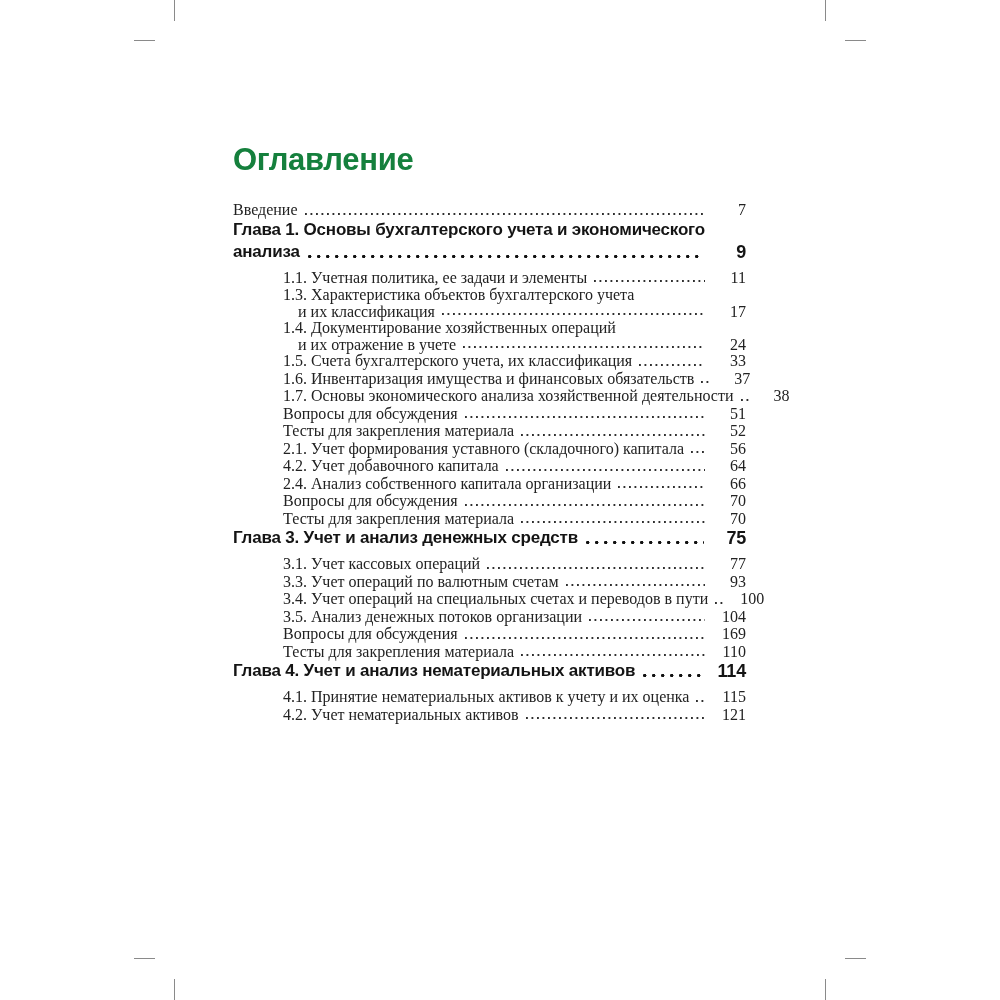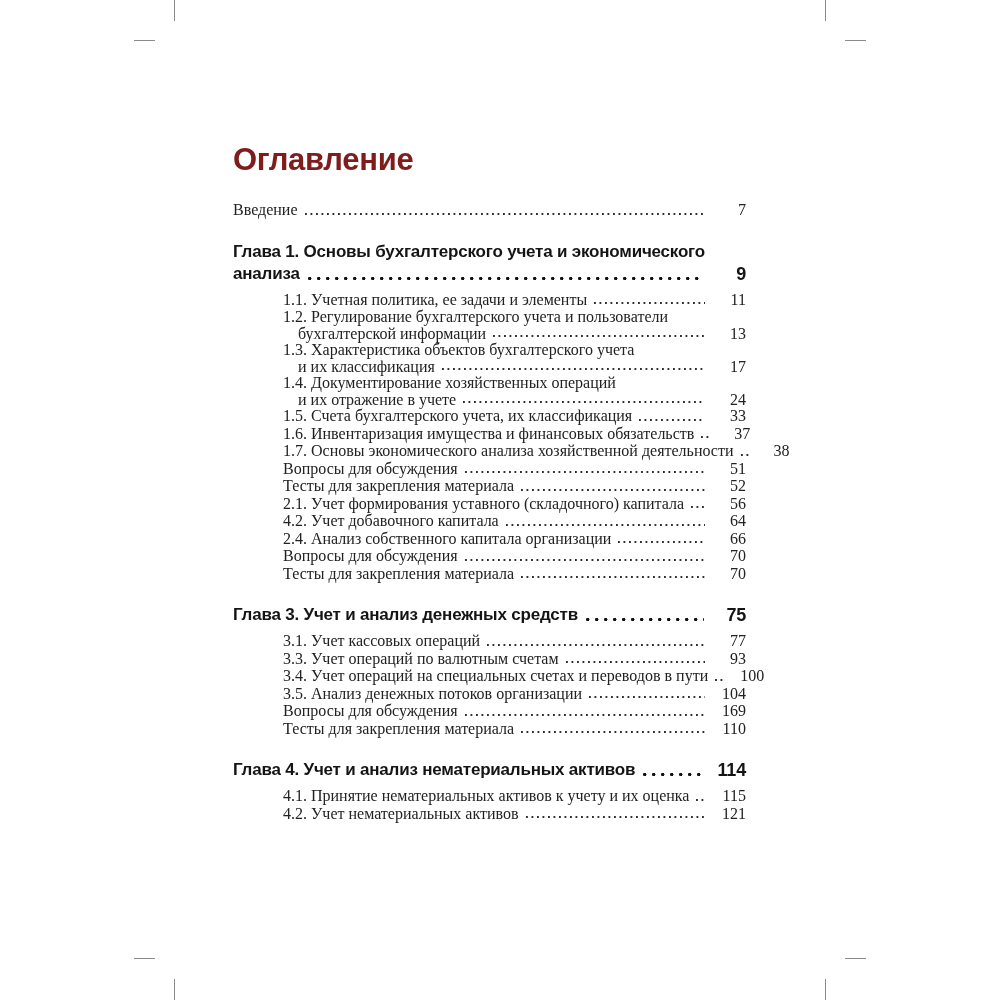--- a/index.html
+++ b/index.html
@@ -15,24 +15,24 @@
   .m-trv{left:825px;top:0;width:1px;height:21px}
   .m-trh{left:845px;top:40px;width:21px;height:1px}
   .m-blh{left:134px;top:958px;width:21px;height:1px}
   .m-blv{left:174px;top:979px;width:1px;height:21px}
   .m-brh{left:845px;top:958px;width:21px;height:1px}
   .m-brv{left:825px;top:979px;width:1px;height:21px}
 
   .content{position:absolute;left:233px;top:143px;width:513px}
   .title{
     font-family:"Liberation Sans", sans-serif;font-weight:bold;
-    font-size:31px;line-height:34px;color:#7f1d1d;
+    font-size:31px;line-height:34px;color:#15803d;
     letter-spacing:-0.3px;margin:0 0 24px 0;
   }
-  .entry.chapter{margin-top:22px;margin-bottom:6px}
+  .entry.chapter{margin-top:0;margin-bottom:6px}
   .row{display:flex;align-items:flex-start;font-size:16px;line-height:17.5px}
   .row.cont{line-height:15.5px}
   .entry.chapter .row{
     font-family:"Liberation Sans", sans-serif;font-weight:bold;
     font-size:17px;line-height:22px;color:#141414;letter-spacing:-0.2px;
   }
   .entry.item .row{padding-left:50px}
   .entry.item .row.cont{padding-left:65px}
   .entry.chapter .row.cont{padding-left:0}
   .text{white-space:nowrap}
@@ -84,30 +84,20 @@
       </div>
       <div class="entry item">
         <div class="row">
           <span class="text">1.1. Учетная политика, ее задачи и элементы</span>
           <span class="leader"></span>
           <span class="page">11</span>
         </div>
       </div>
       <div class="entry item">
         <div class="row">
-          <span class="text">1.2. Регулирование бухгалтерского учета и пользователи</span>
-        </div>
-        <div class="row cont">
-          <span class="text">бухгалтерской информации</span>
-          <span class="leader"></span>
-          <span class="page">13</span>
-        </div>
-      </div>
-      <div class="entry item">
-        <div class="row">
           <span class="text">1.3. Характеристика объектов бухгалтерского учета</span>
         </div>
         <div class="row cont">
           <span class="text">и их классификация</span>
           <span class="leader"></span>
           <span class="page">17</span>
         </div>
       </div>
       <div class="entry item">
         <div class="row">

